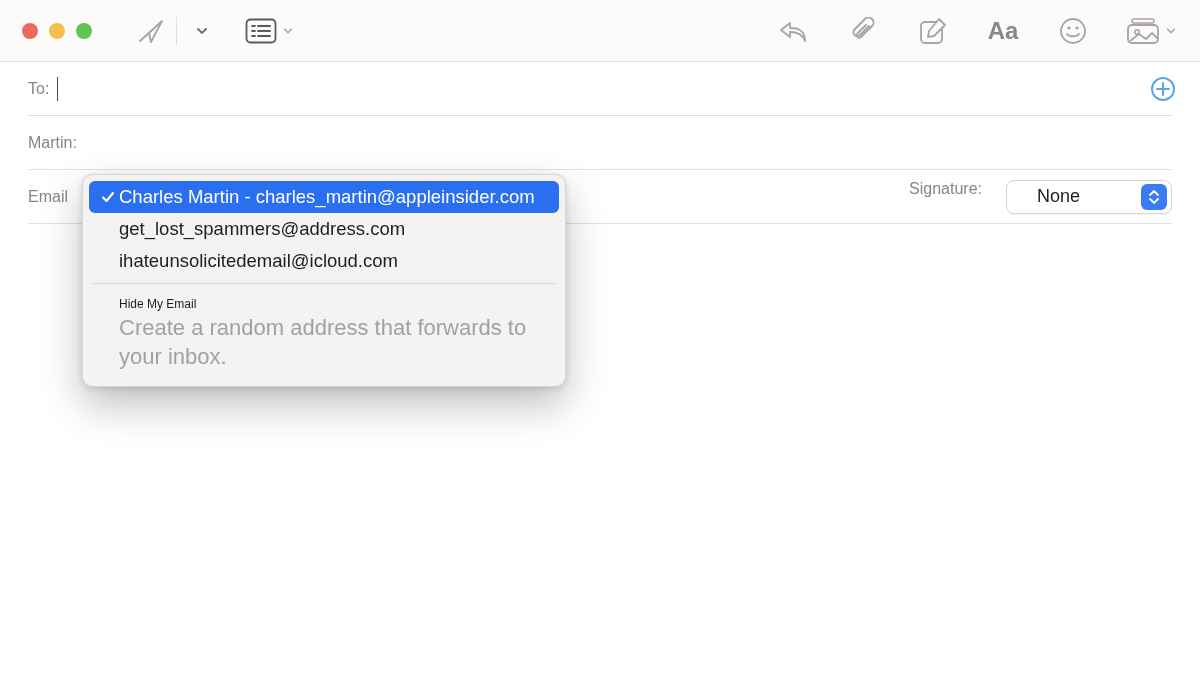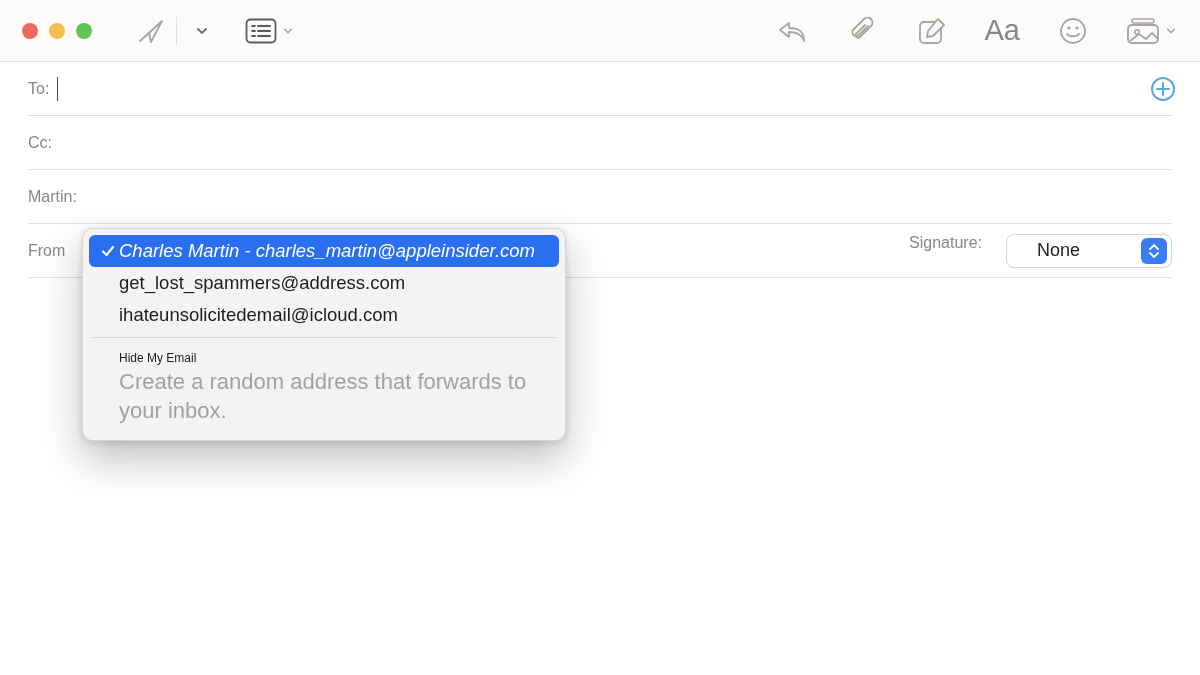--- a/index.html
+++ b/index.html
@@ -128,21 +128,20 @@
     height: 32px;
     padding: 0 10px 0 8px;
     border-radius: 6px;
     font-size: 18.5px;
     color: var(--text);
   }
   .mi .chk { width: 22px; display: inline-flex; justify-content: center; }
   .mi.selected {
     background: var(--accent-blue);
     color: #fff;
-    font-style: italic;
   }
   .mi.selected .chk svg path { stroke: #fff; }
   .mdiv {
     height: 1px; background: #d6d4d2; margin: 6px 4px;
   }
   .mi.hme { display: block; height: auto; padding: 6px 10px 8px 30px; }
   .mi.hme .hme-title { font-size: 12px; color: var(--text); line-height: 1.4; }
   .mi.hme .hme-sub { font-size: 22px; color: var(--subtext); line-height: 1.35; }
 
   .body-area { flex: 1; }
@@ -215,21 +214,21 @@
     </div>
     <div class="tb-btn">
       <span>
         <svg width="28" height="28" viewBox="0 0 28 28" fill="none">
           <rect x="2" y="5" width="21" height="21" rx="4" stroke="currentColor" stroke-width="1.8"></rect>
           <path d="M17 3 L25 11 M17 3 L10 10 L9 14 L13 13 L25 11" fill="none"></path>
           <path d="M20 2 L26 8 L15 19 L9 20 L10 14 Z" stroke="currentColor" stroke-width="1.8" fill="var(--toolbar-bg)" stroke-linejoin="round"></path>
         </svg>
       </span>
     </div>
-    <div class="tb-btn" style="font-size:29px;font-weight:400;color:var(--icon-gray-dark);">
+    <div class="tb-btn" style="font-size:24px;font-weight:700;color:var(--icon-gray-dark);">
       <span>Aa</span>
     </div>
     <div class="tb-btn">
       <span>
         <svg width="28" height="28" viewBox="0 0 28 28" fill="none">
           <circle cx="14" cy="14" r="12" stroke="currentColor" stroke-width="1.8"></circle>
           <circle cx="10" cy="11" r="1.6" fill="currentColor"></circle>
           <circle cx="18" cy="11" r="1.6" fill="currentColor"></circle>
           <path d="M8 17 C10 20 18 20 20 17" stroke="currentColor" stroke-width="1.8" fill="none" stroke-linecap="round"></path>
         </svg>
@@ -262,32 +261,28 @@
     <span class="add-btn">
       <span>
         <svg width="26" height="26" viewBox="0 0 26 26" fill="none">
           <circle cx="13" cy="13" r="11" stroke="currentColor" stroke-width="2"></circle>
           <path d="M13 7 V19 M7 13 H19" stroke="currentColor" stroke-width="2" stroke-linecap="round"></path>
         </svg>
       </span>
     </span>
   </div>
 
-  <div class="row">
-    <span class="lbl">Cc:</span>
-    <input class="inp" value="" style="">
-  </div>
 
   <div class="row">
     <span class="lbl">Martin:</span>
     <input class="inp" value="" style="">
   </div>
 
   <div class="row from-row">
-    <span class="lbl">From</span>
+    <span class="lbl">Email</span>
 
     <div class="sig-block">
       <span class="lbl" style="color:var(--field-label);">Signature:</span>
       <div class="sig-select">
         <span class="sig-value">None</span>
         <span class="sig-stepper">
           <svg width="12" height="7" viewBox="0 0 12 7">
               <path d="M2 5 L6 1 L10 5" stroke="#fff" stroke-width="1.8" fill="none" stroke-linecap="round"></path>
             </svg>
           <svg width="12" height="7" viewBox="0 0 12 7">

